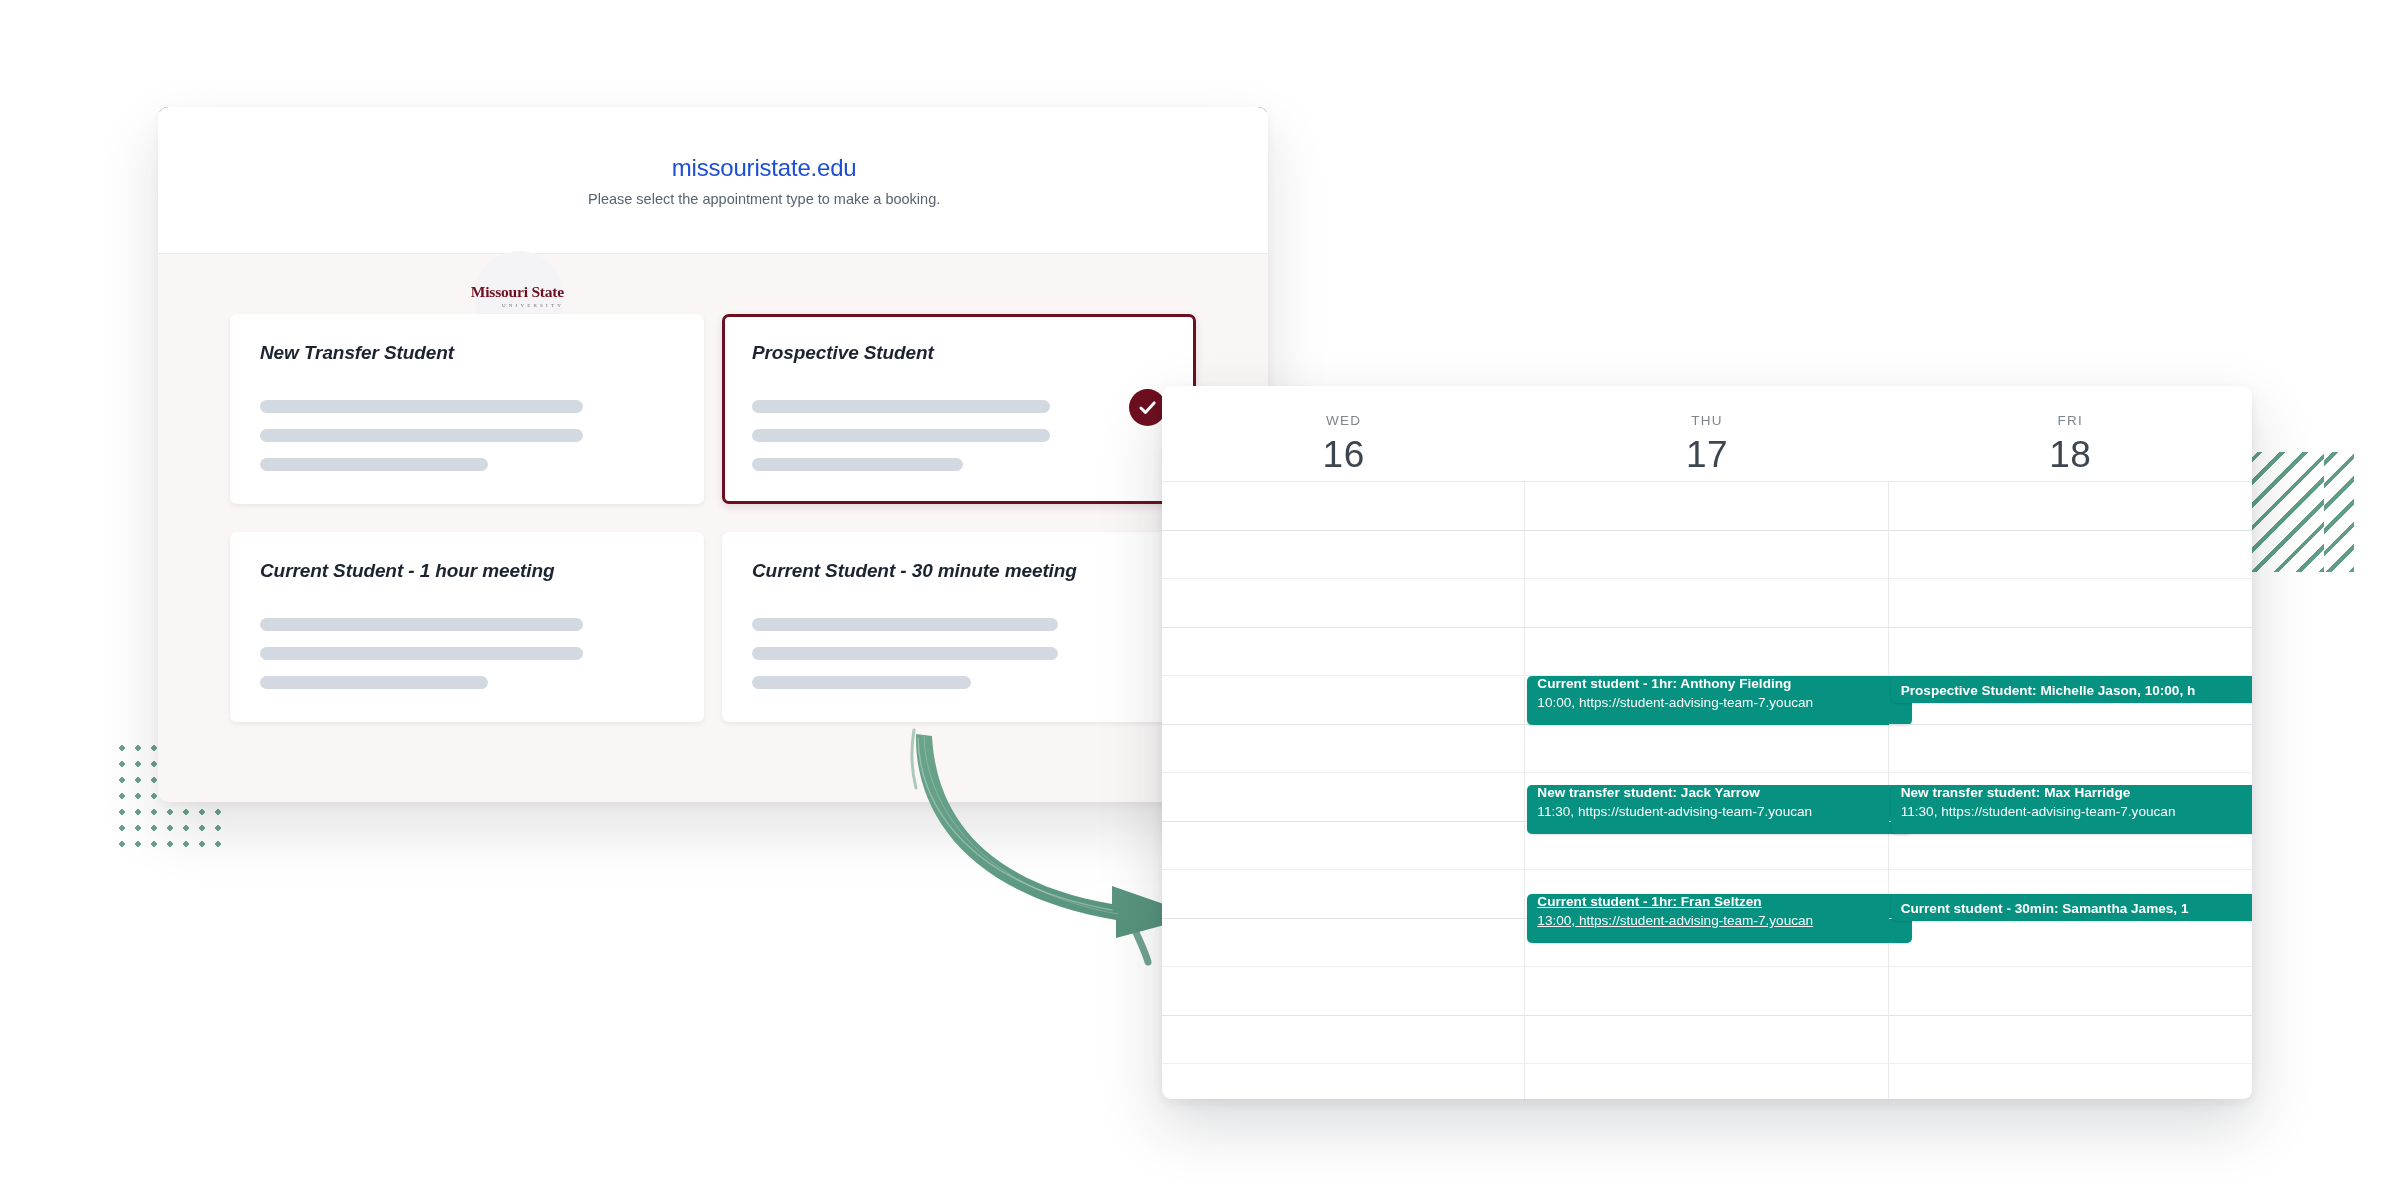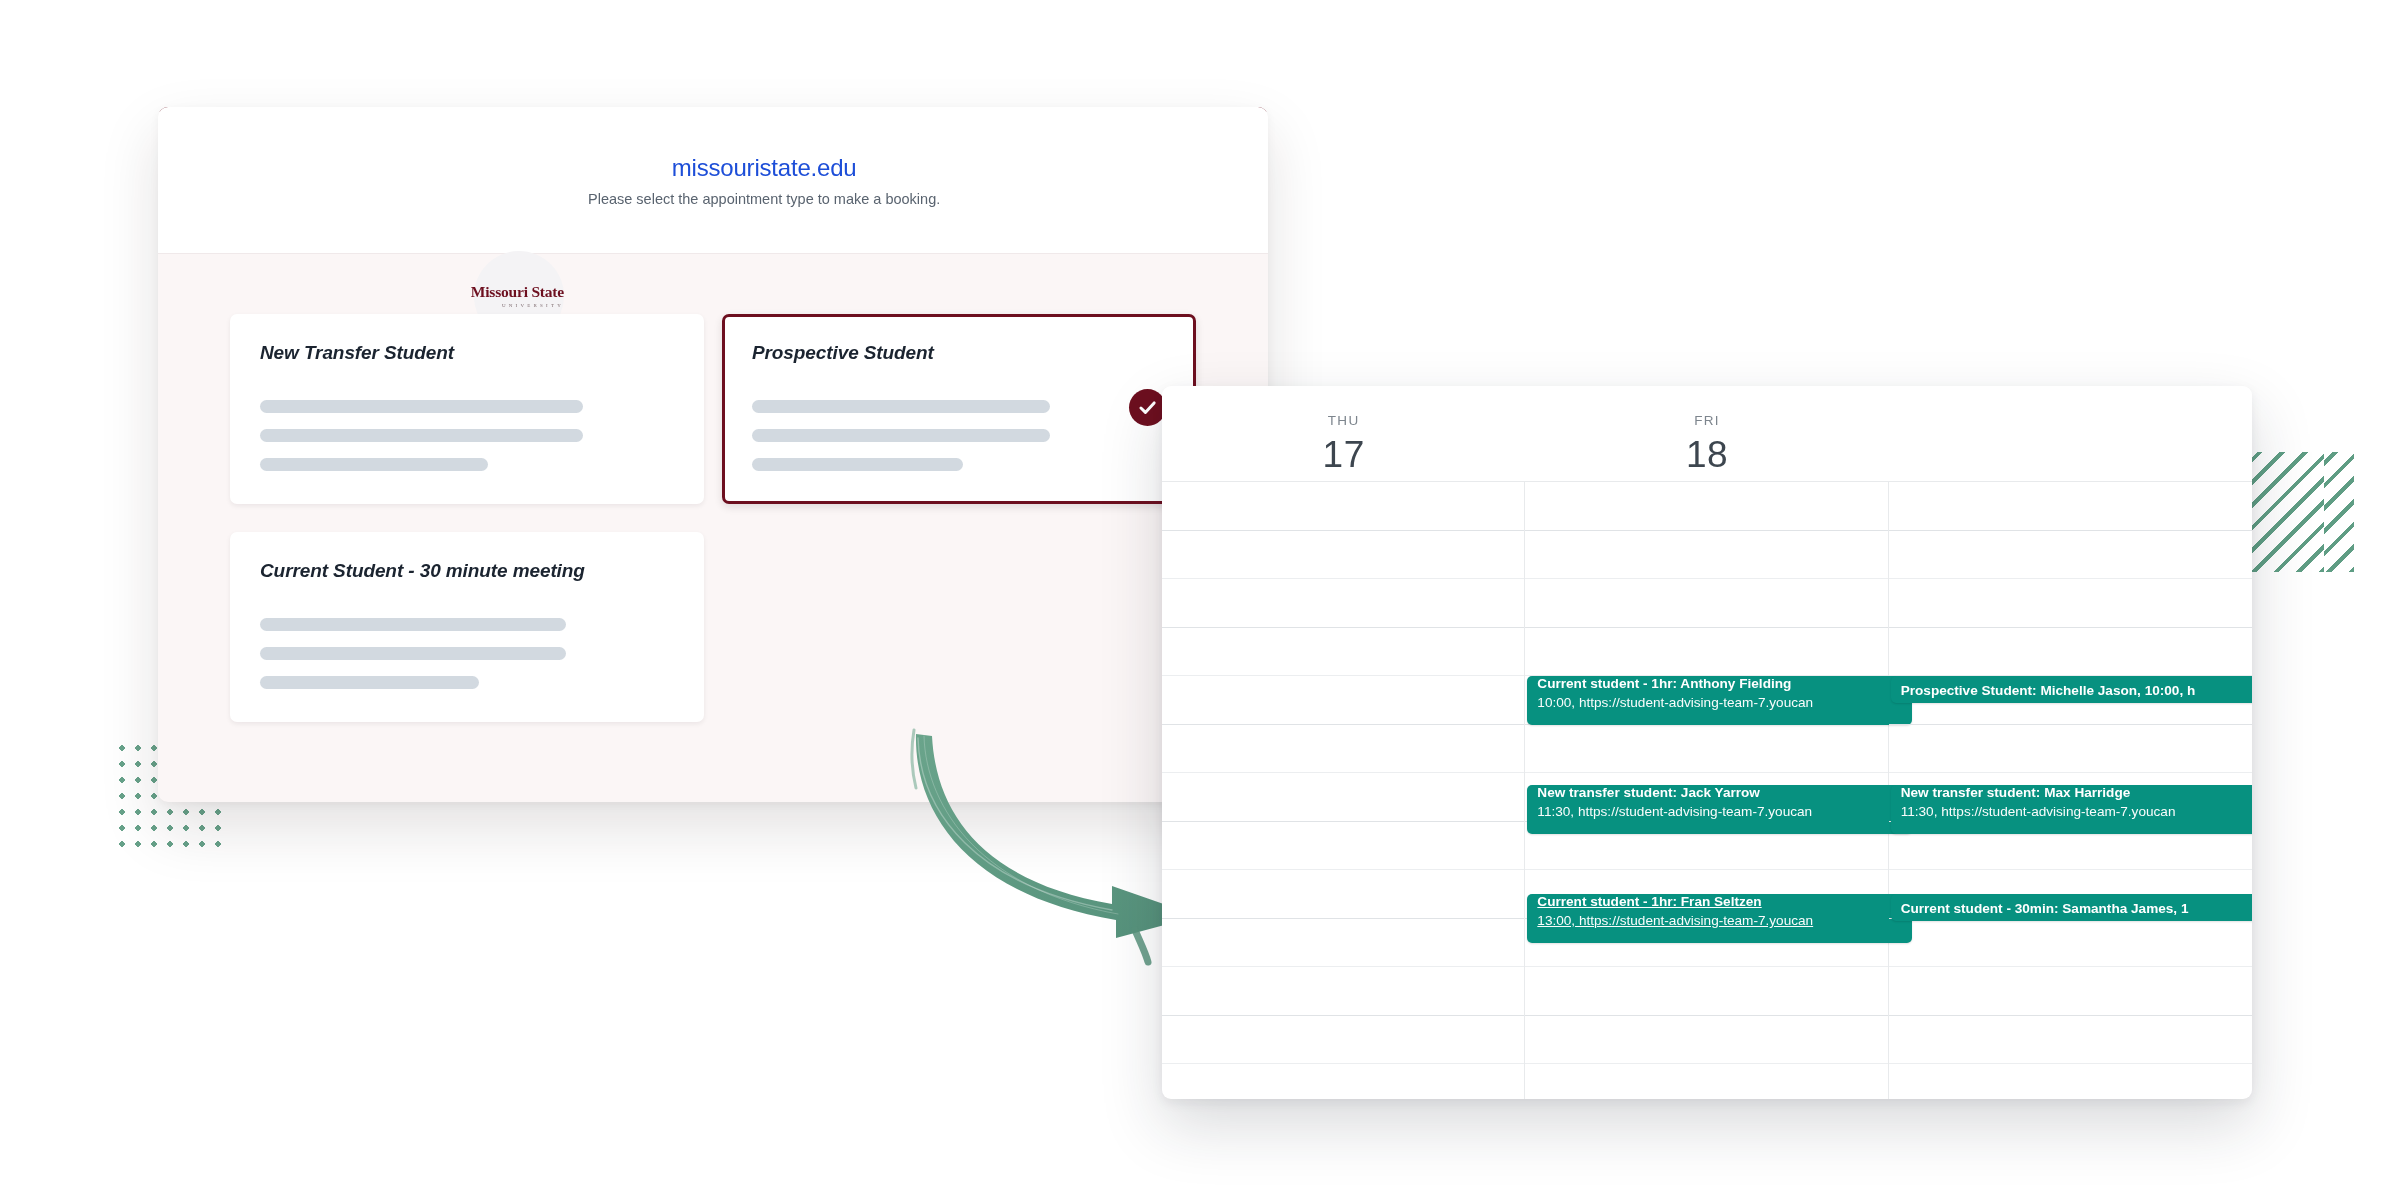--- a/index.html
+++ b/index.html
@@ -211,20 +211,28 @@
           <div class="sk w2" style="width:72%"></div>
           <div class="sk w3" style="width:51%"></div>
         </div>
         <div class="check-badge">
           <svg viewBox="0 0 24 24">
             <path d="M4.5 12.6 L9.6 17.6 L19.6 6.8" fill="none" stroke="#ffffff" stroke-width="3.4" stroke-linecap="round" stroke-linejoin="round"></path>
           </svg>
         </div>
       </div>
 
+      <div class="type-card">
+        <h3>Current Student - 1 hour meeting</h3>
+        <div class="skeletons">
+          <div class="sk w1"></div>
+          <div class="sk w2"></div>
+          <div class="sk w3"></div>
+        </div>
+      </div>
 
       <div class="type-card">
         <h3>Current Student - 30 minute meeting</h3>
         <div class="skeletons">
           <div class="sk w1" style="width:74%"></div>
           <div class="sk w2" style="width:74%"></div>
           <div class="sk w3" style="width:53%"></div>
         </div>
       </div>
 
@@ -243,20 +251,24 @@
     <path d="M38 18 C 40 92, 96 166, 232 190" fill="none" stroke="#ffffff" stroke-width="1.4" stroke-opacity=".30" stroke-linecap="round"></path>
     <path d="M44 16 C 46 90, 104 170, 238 194" fill="none" stroke="#ffffff" stroke-width="1" stroke-opacity=".22" stroke-linecap="round"></path>
     <path d="M34 10 C 30 34, 32 52, 36 68" fill="none" stroke="#6aa48b" stroke-width="3" stroke-opacity=".55" stroke-linecap="round"></path>
     <path d="M255 210 C 262 226, 266 234, 268 242" fill="none" stroke="#58937c" stroke-width="7" stroke-opacity=".85" stroke-linecap="round"></path>
   </svg>
 
   <div class="calendar">
 
     <div class="cal-head">
       <div class="cal-head-cell">
+        <div class="cal-dow">WED</div>
+        <div class="cal-dnum">16</div>
+      </div>
+      <div class="cal-head-cell">
         <div class="cal-dow">THU</div>
         <div class="cal-dnum">17</div>
       </div>
       <div class="cal-head-cell">
         <div class="cal-dow">FRI</div>
         <div class="cal-dnum">18</div>
       </div>
     </div>
 
     <div class="cal-body">

